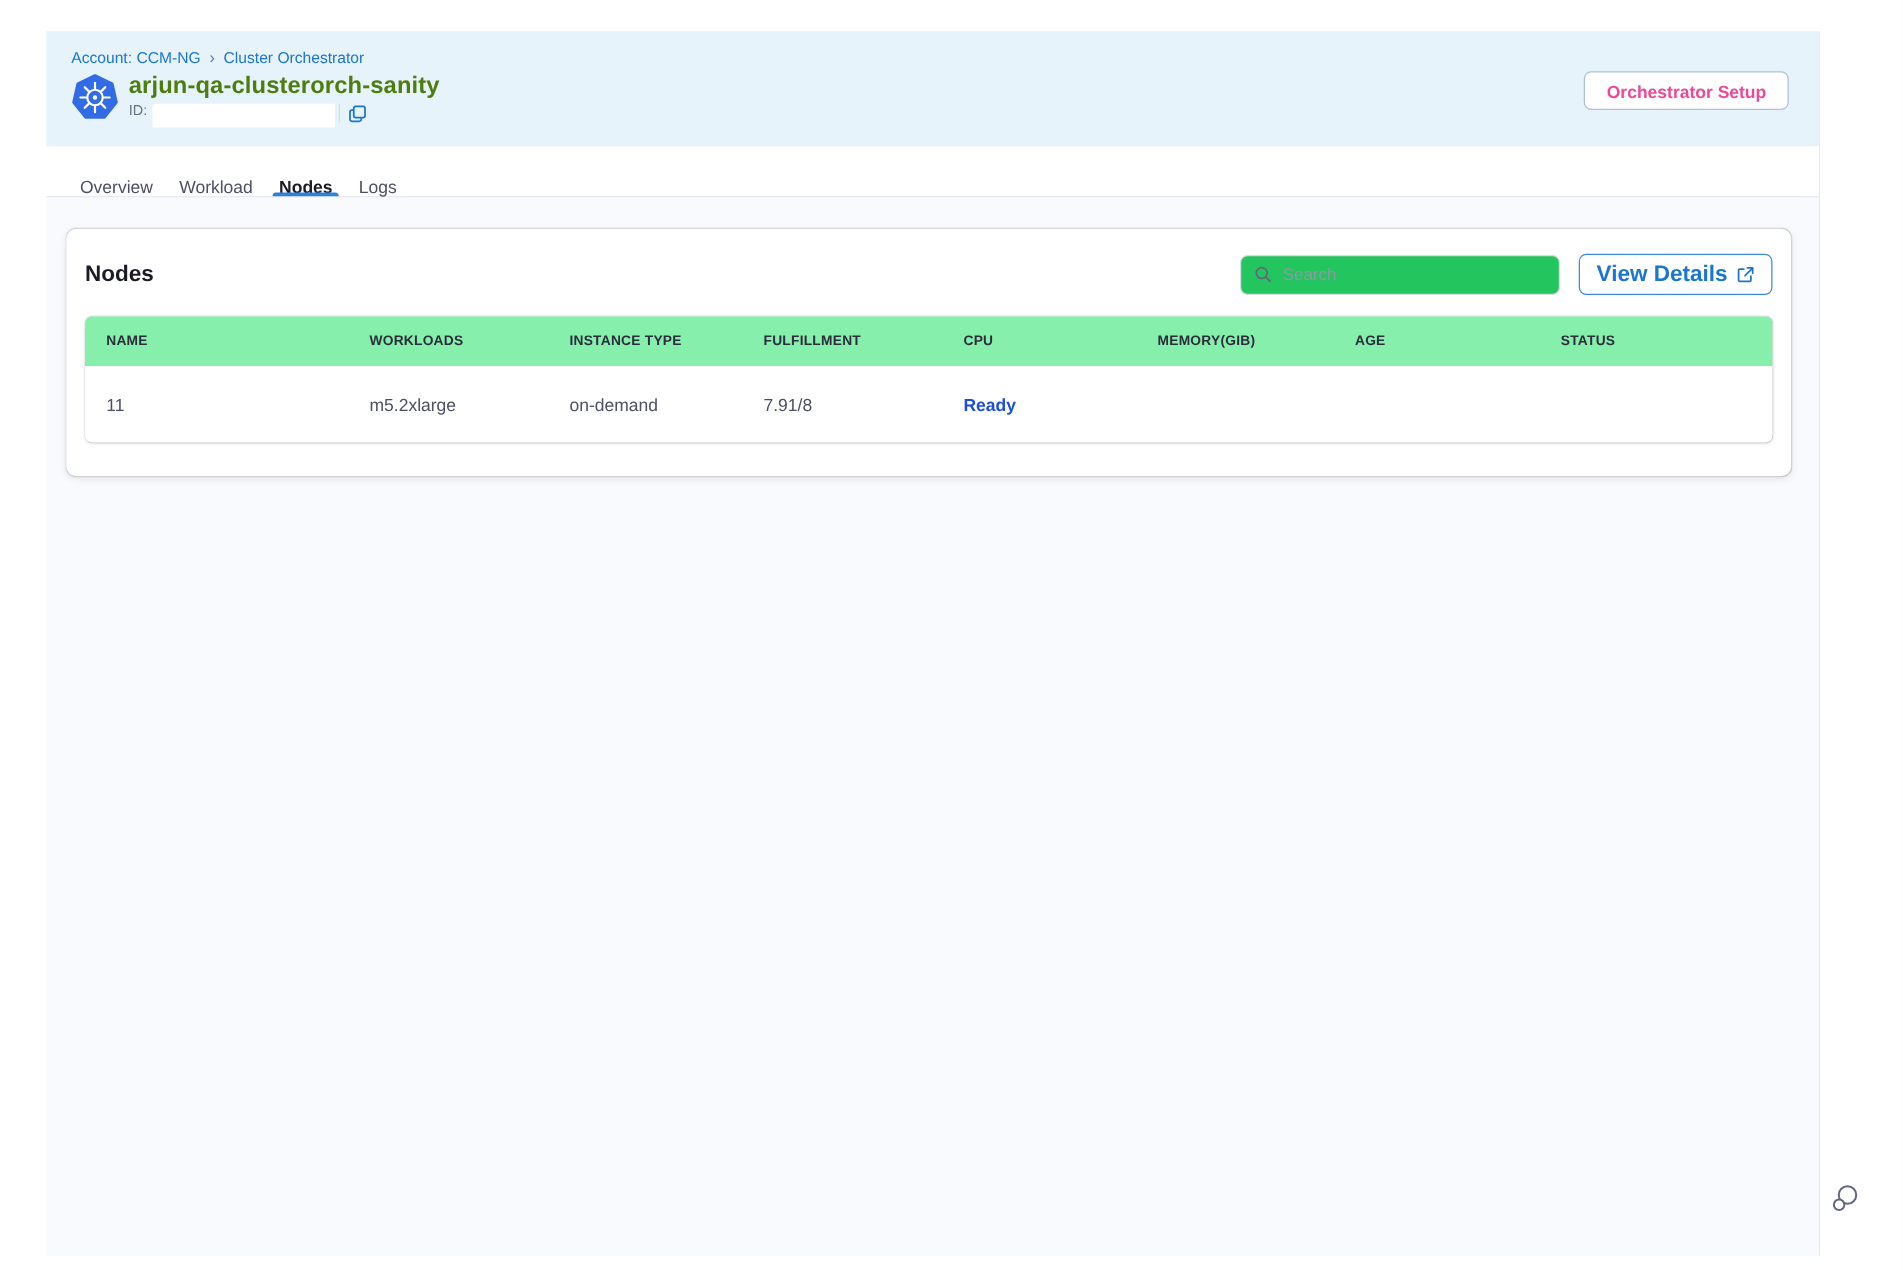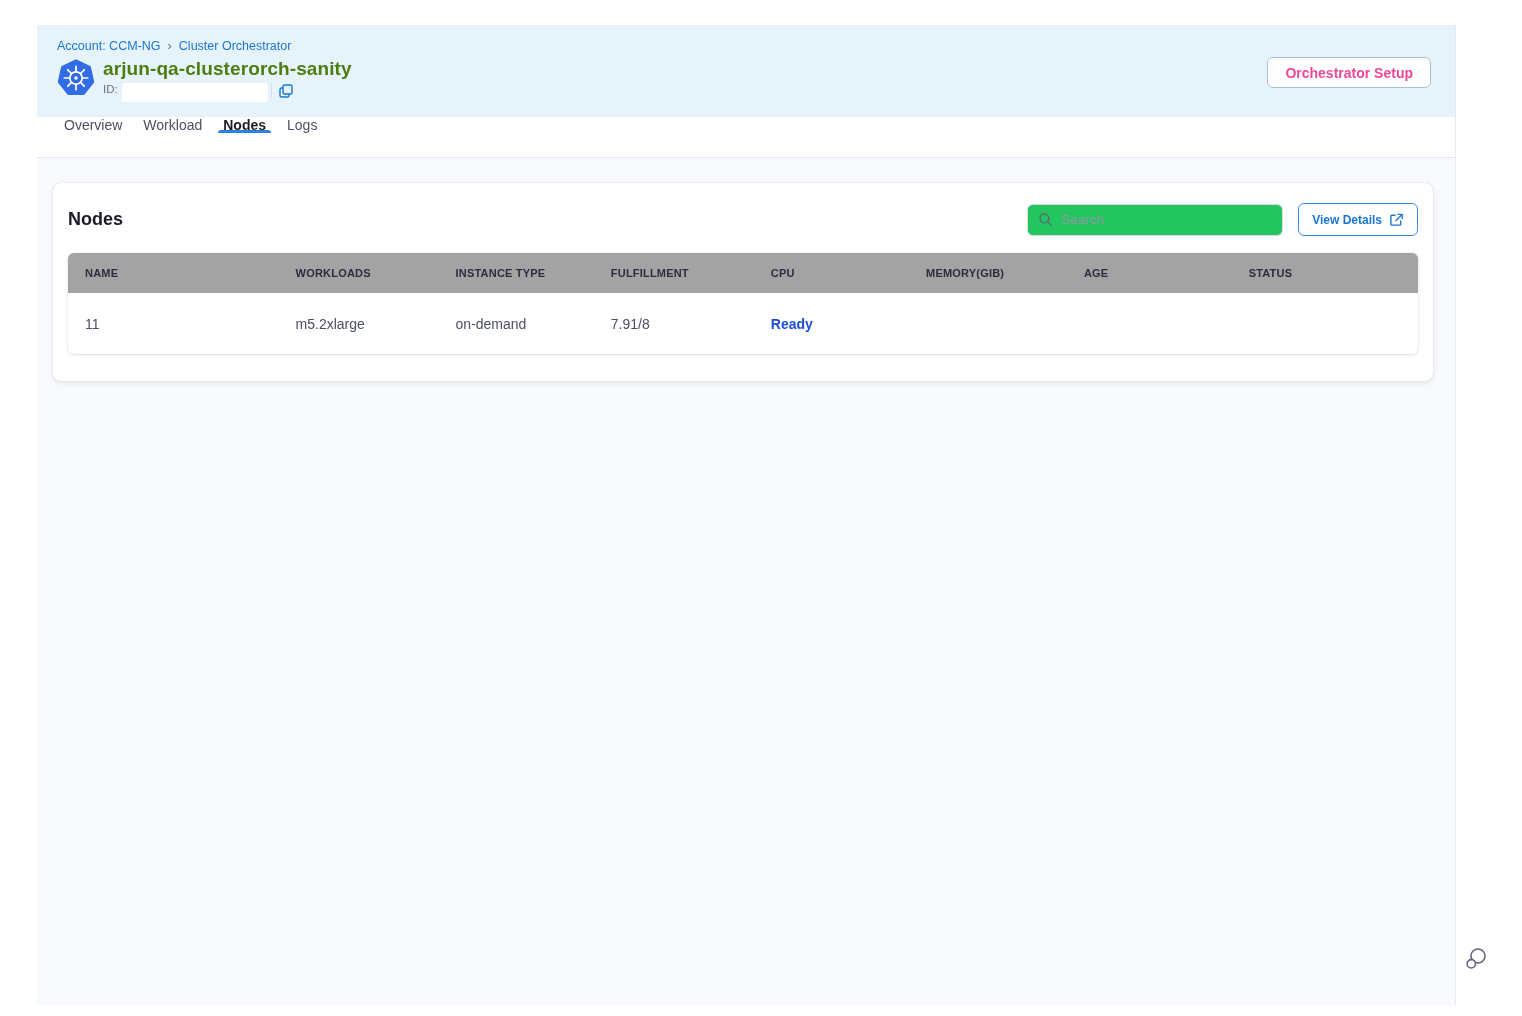--- a/index.html
+++ b/index.html
@@ -24,21 +24,21 @@
   .id-label { font-size:11.5px; color:#697086; margin-right:4px; }
   .id-redacted { width:146px; height:19px; background:#ffffff; border-radius:2px; }
   .id-div { width:1px; height:15px; background:#cfe0ee; margin:0 6px 0 3px; }
   .copy-btn { width:16px; height:16px; cursor:pointer; display:inline-flex; }
   .setup-btn { position:absolute; right:24px; top:32px; height:31px; padding:0 17px;
                background:#ffffff; border:1px solid #aebfd8; border-radius:6px;
                color:#ec4899; font-size:14px; font-weight:700; font-family:inherit; cursor:pointer; }
 
   
   .tabs { height:41px; background:#ffffff; border-bottom:1px solid #e4e5ee;
-          display:flex; align-items:flex-start; padding-left:27px; gap:21px; flex:0 0 auto; }
+          display:flex; align-items:flex-end; padding-left:27px; gap:21px; flex:0 0 auto; }
   .tab { display:flex; align-items:center; font-size:14px; color:#4d4f63; cursor:pointer; position:relative; }
   .tab.active { font-weight:700; color:#1b1b28; }
   .tab.active::after { content:""; position:absolute; left:-5px; right:-5px; bottom:0; height:3px;
                        background:#2f80d9; border-radius:3px 3px 0 0; }
 
   
   .body { flex:1 1 auto; background:#f9fafd; padding:25px 0 0 16px; }
 
   
   .card { width:1380px; background:#ffffff; border-radius:8px; padding:20px 15px 27px 15px;
@@ -47,27 +47,27 @@
   .card-title { font-size:18px; font-weight:700; color:#1b1b28; }
   .head-right { margin-left:auto; display:flex; align-items:center; gap:15px; }
   .search-box { display:flex; align-items:center; width:256px; height:32px; background:#22c55e;
                 border:1px solid #d8d9e3; border-radius:6px; padding:0 10px; }
   .search-box svg { flex:0 0 auto; }
   .search-box input { border:none; outline:none; background:transparent; font-family:inherit;
                       font-size:13.5px; color:#33354a; margin-left:8px; width:100%; }
   .search-box input::placeholder { color:#9496a8; }
   .details-btn { display:inline-flex; align-items:center; gap:7px; height:33px; padding:0 13px;
                  background:#ffffff; border:1.5px solid #3c8bdd; border-radius:6px;
-                 color:#1a76d2; font-size:12px; font-weight:700; font-family:inherit; cursor:pointer; }
+                 color:#1a76d2; font-size:18px; font-weight:700; font-family:inherit; cursor:pointer; }
 
   
   .table { margin-top:17px; border-radius:6px; overflow:hidden;
            box-shadow:0 0 1px rgba(40,41,61,.3), 0 1px 3px rgba(96,97,112,.16); }
   .tr { display:grid; grid-template-columns:15.6% 11.85% 11.5% 11.85% 11.5% 11.7% 12.2% 1fr; }
-  .thead { background:#a3a3a3; }
+  .thead { background:#86efac; }
   .thead .cell { height:40px; display:flex; align-items:center; padding-left:17px;
                  font-size:11px; font-weight:700; color:#2c2d3c; letter-spacing:.2px; }
   .trow { background:#ffffff; }
   .trow .cell { height:61px; display:flex; align-items:center; padding-left:17px;
                 font-size:14px; color:#4d4f63; }
   .cell.status { font-weight:700; color:#1d4ed8; }
 
   
   .chat-fab { position:absolute; left:1462px; top:945px; width:28px; height:28px; cursor:pointer; }
 </style>

